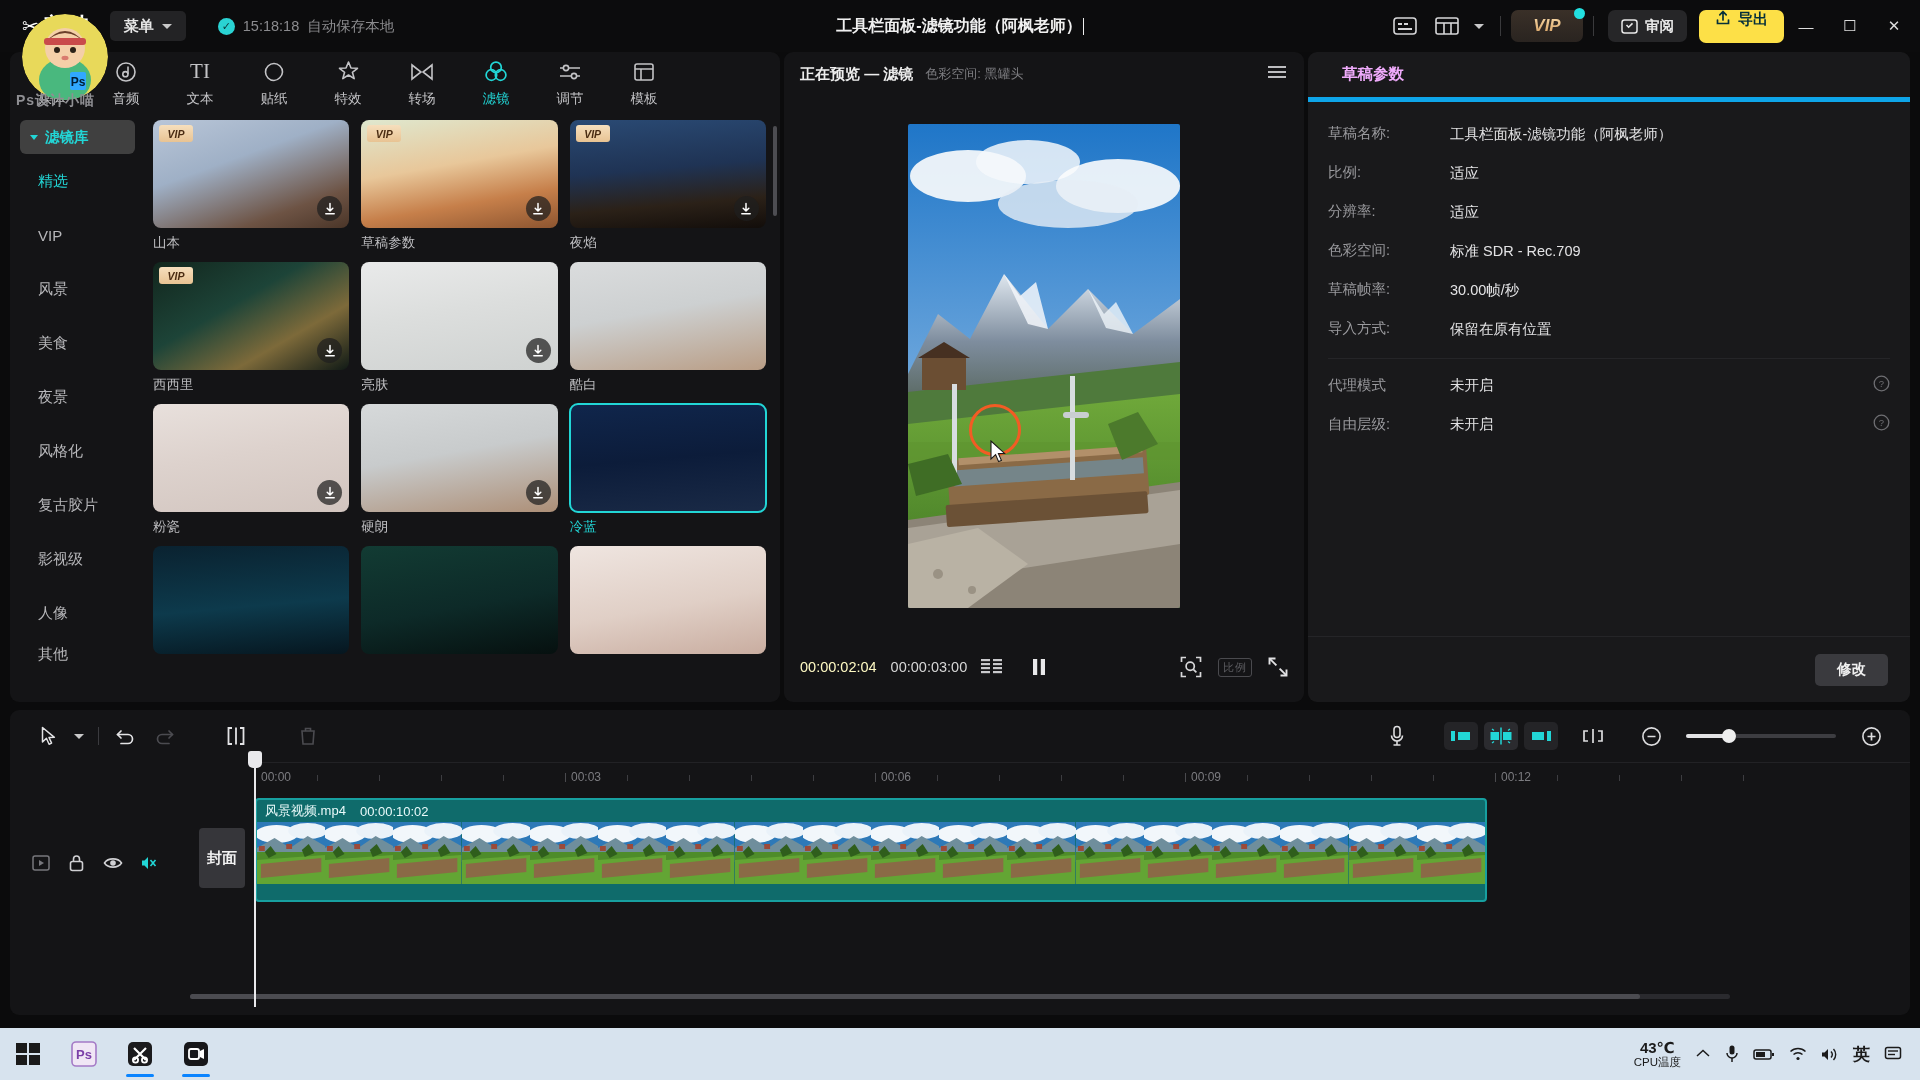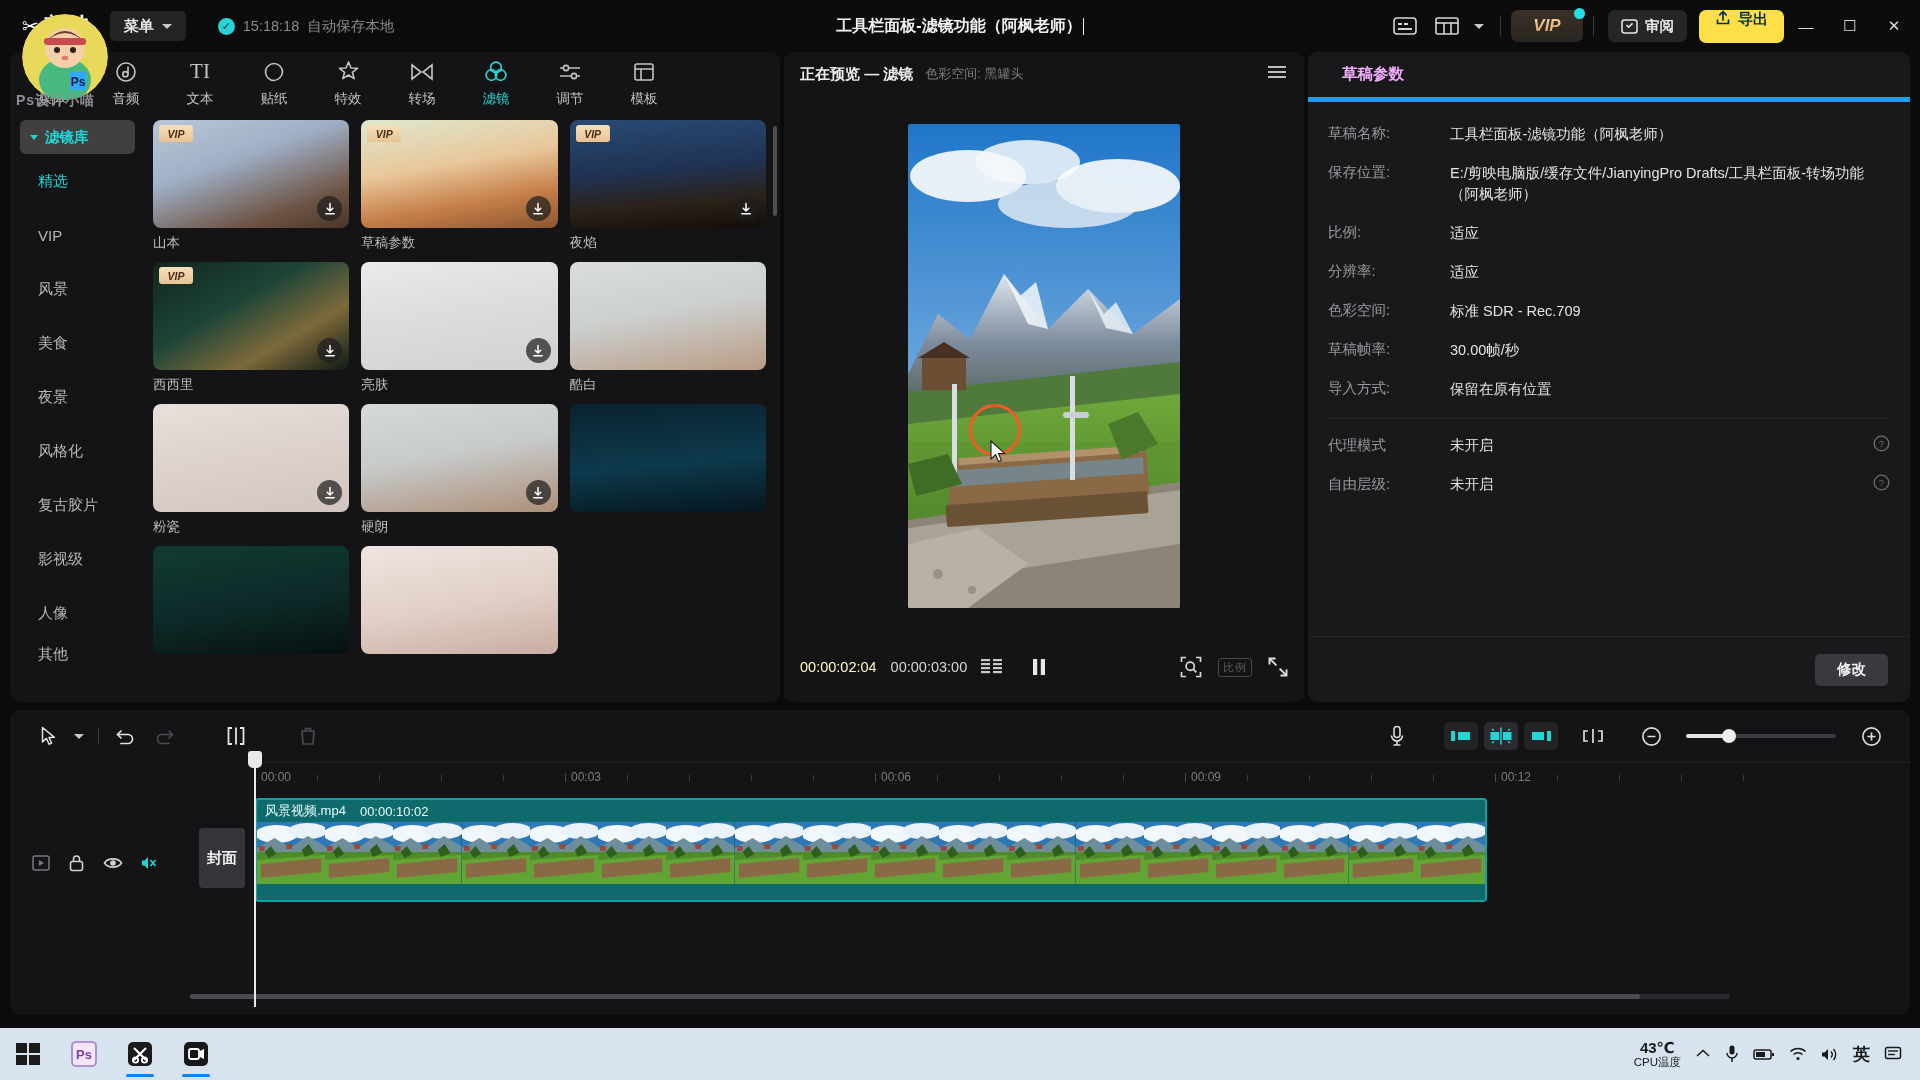--- a/index.html
+++ b/index.html
@@ -422,20 +422,24 @@
                 <div class="dl">
                   <svg width="14" height="14" viewBox="0 0 14 14">
                     <path d="M7 1.5 L7 9 M7 9 L4.2 6.2 M7 9 L9.8 6.2" fill="none" stroke="#fff" stroke-width="1.5" stroke-linecap="round"></path>
                     <line x1="2.8" y1="11.8" x2="11.2" y2="11.8" stroke="#fff" stroke-width="1.5" stroke-linecap="round"></line>
                   </svg>
                 </div>
               </div>
               <div class="cap">硬朗</div>
             </div>
             <div class="cell">
+              <div class="thumb sel" style="background: linear-gradient(175deg, rgb(16, 38, 76) 0%, rgb(12, 28, 58) 50%, rgb(26, 42, 70) 100%);"></div>
+              <div class="cap sel">冷蓝</div>
+            </div>
+            <div class="cell">
               <div class="thumb" style="background: linear-gradient(175deg, rgb(10, 34, 48) 0%, rgb(13, 58, 76) 55%, rgb(6, 22, 31) 100%);"></div>
             </div>
             <div class="cell">
               <div class="thumb" style="background: linear-gradient(170deg, rgb(18, 59, 51) 0%, rgb(13, 42, 40) 55%, rgb(6, 16, 15) 100%);"></div>
             </div>
             <div class="cell">
               <div class="thumb" style="background: linear-gradient(170deg, rgb(239, 229, 224) 0%, rgb(224, 207, 198) 55%, rgb(201, 173, 160) 100%);"></div>
             </div>
           </div>
         <div class="scroll-track"></div>
@@ -572,24 +576,20 @@
   </div>
 
   <div class="rpanel">
     <div class="rp-head">草稿参数</div>
     <div class="rp-body">
       <div class="frow">
         <div class="fk">草稿名称:</div>
         <div class="fv">工具栏面板-滤镜功能（阿枫老师）</div>
       </div>
       <div class="frow">
-        <div class="fk">保存位置:</div>
-        <div class="fv" style="max-width:420px">E:/剪映电脑版/缓存文件/JianyingPro Drafts/工具栏面板-转场功能（阿枫老师）</div>
-      </div>
-      <div class="frow">
         <div class="fk">比例:</div>
         <div class="fv">适应</div>
       </div>
       <div class="frow">
         <div class="fk">分辨率:</div>
         <div class="fv">适应</div>
       </div>
       <div class="frow">
         <div class="fk">色彩空间:</div>
         <div class="fv">标准 SDR - Rec.709</div>

